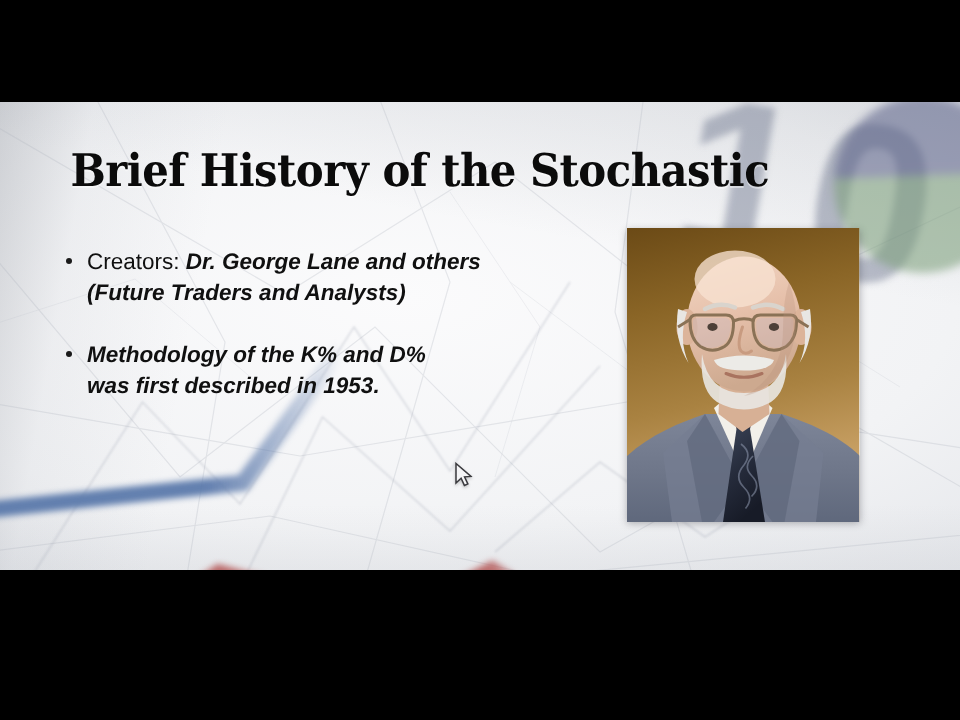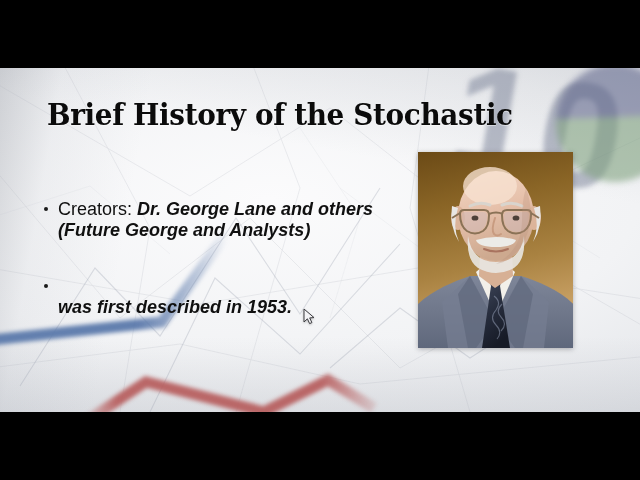--- a/index.html
+++ b/index.html
@@ -10,21 +10,21 @@
   body {
     width: 640px;
     height: 480px;
     overflow: hidden;
     font-family: "Liberation Sans", sans-serif;
   }
 
   #stage {
     position: relative;
     width: 640px;
-    height: 480px;
+    height: 380px;
     background: #000000;
     overflow: hidden;
   }
 
   
   .letterbox {
     position: absolute;
     left: 0;
     width: 640px;
     background: #000000;
@@ -131,24 +131,23 @@
   #bullets {
     position: absolute;
     left: 44px;
     top: 96px;
     width: 370px;
   }
   .bullet {
     position: relative;
     padding-left: 14px;
     margin-bottom: 20px;
-    font-size: 18px;
+    font-size: 15px;
     line-height: 21px;
     color: #101010;
-    margin-top: 35px;
   }
   .bullet .dot {
     position: absolute;
     left: 0;
     top: 8px;
     width: 4px;
     height: 4px;
     border-radius: 50%;
     background: #1a1a1a;
   }
@@ -243,26 +242,26 @@
       <path d="M28 62 L86 24 L204 54 L268 22 L314 50" fill="none" stroke="url(#redFade)" stroke-width="11" stroke-linejoin="miter" stroke-linecap="butt"></path>
     </svg>
 
     <div id="title">Brief History of the Stochastic</div>
 
     <div id="bullets">
 
       <div class="bullet">
         <span class="dot"></span>
         <span class="b-plain">Creators: </span><span class="b-strong">Dr. George Lane and others</span><br>
-        <span class="b-strong">(Future George and Analysts)</span>
+        <span class="b-strong">(Future Traders and Analysts)</span>
       </div>
 
       <div class="bullet">
         <span class="dot"></span>
-        <br>
+        <span class="b-strong">Methodology of the K% and D%</span><br>
         <span class="b-strong">was first described in 1953.</span>
       </div>
 
     </div>
 
     <div id="portrait" title="Portrait photo of an elderly man with glasses, white beard, grey suit and patterned dark tie">
       <div class="bg"></div>
       <svg viewBox="0 0 155 196" preserveAspectRatio="none">
         <defs>
           <linearGradient id="suitG" x1="0" y1="0" x2="0" y2="1">

